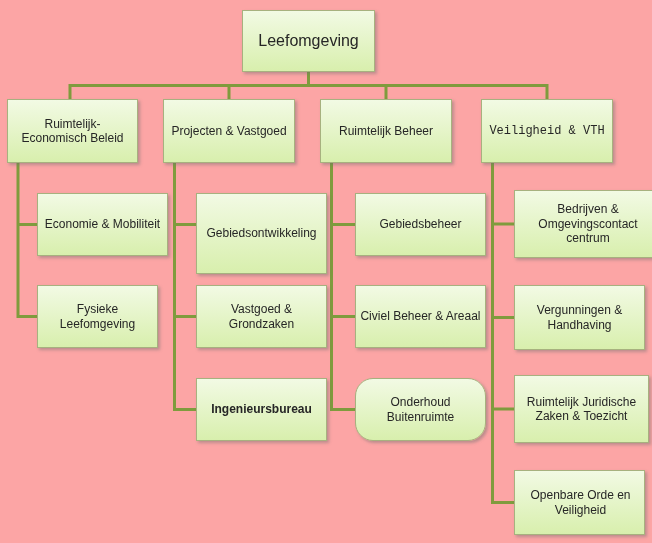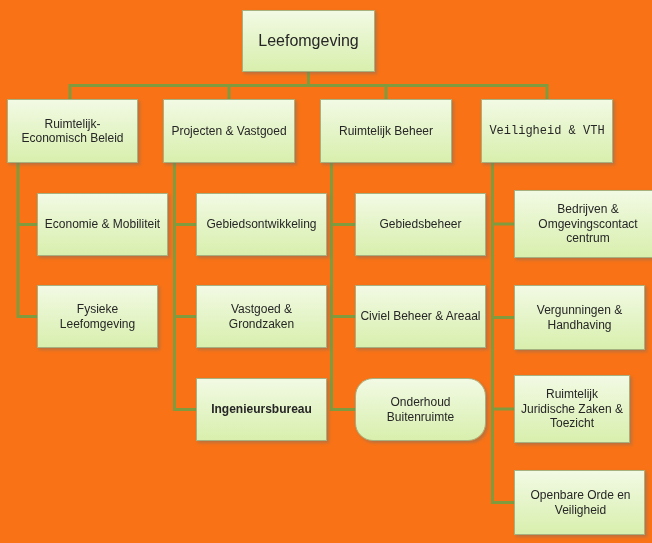--- a/index.html
+++ b/index.html
@@ -5,21 +5,21 @@
   html, body {
     margin: 0;
     padding: 0;
     background: #ffffff;
     font-family: "Liberation Sans", sans-serif;
   }
   #canvas {
     position: relative;
     width: 652px;
     height: 543px;
-    background: #f97316;
+    background: #fca5a5;
     overflow: hidden;
   }
   #connectors {
     position: absolute;
     left: 0;
     top: 0;
     width: 652px;
     height: 543px;
   }
   #connectors path {
@@ -67,26 +67,26 @@
   <div class="node root" style="left:242px; top:10px; width:133px; height:62px;">Leefomgeving</div>
 
   <div class="node" style="left:7px; top:99px; width:131px; height:64px;">Ruimtelijk-Economisch Beleid</div>
   <div class="node" style="left:163px; top:99px; width:132px; height:64px;">Projecten &amp; Vastgoed</div>
   <div class="node" style="left:320px; top:99px; width:132px; height:64px;">Ruimtelijk Beheer</div>
   <div class="node" style="left:481px; top:99px; width:132px; height:64px;font-family:Liberation Mono, monospace;">Veiligheid &amp; VTH</div>
 
   <div class="node" style="left:37px; top:193px; width:131px; height:63px;">Economie &amp; Mobiliteit</div>
   <div class="node" style="left:37px; top:285px; width:121px; height:63px;">Fysieke Leefomgeving</div>
 
-  <div class="node" style="left:196px; top:193px; width:131px; height:63px;">Gebiedsontwikkeling</div>
+  <div class="node" style="left:196px; top:193px; width:131px; height:81px;">Gebiedsontwikkeling</div>
   <div class="node" style="left:196px; top:285px; width:131px; height:63px;">Vastgoed &amp; Grondzaken</div>
   <div class="node" style="left:196px; top:378px; width:131px; height:63px;font-weight:bold;">Ingenieursbureau</div>
 
   <div class="node" style="left:355px; top:193px; width:131px; height:63px;">Gebiedsbeheer</div>
   <div class="node" style="left:355px; top:285px; width:131px; height:63px;">Civiel Beheer &amp; Areaal</div>
   <div class="node" style="left:355px; top:378px; width:131px; height:63px;border-radius:18px;">Onderhoud Buitenruimte</div>
 
   <div class="node" style="left:514px; top:190px; width:148px; height:68px;">Bedrijven &amp; Omgevingscontact centrum</div>
   <div class="node" style="left:514px; top:285px; width:131px; height:65px;">Vergunningen &amp; Handhaving</div>
-  <div class="node" style="left:514px; top:375px; width:116px; height:68px;">Ruimtelijk Juridische Zaken &amp; Toezicht</div>
+  <div class="node" style="left:514px; top:375px; width:135px; height:68px;">Ruimtelijk Juridische Zaken &amp; Toezicht</div>
   <div class="node" style="left:514px; top:470px; width:131px; height:65px;padding-left:6px;">Openbare Orde en Veiligheid</div>
 
 </div>
 
 </body></html>

